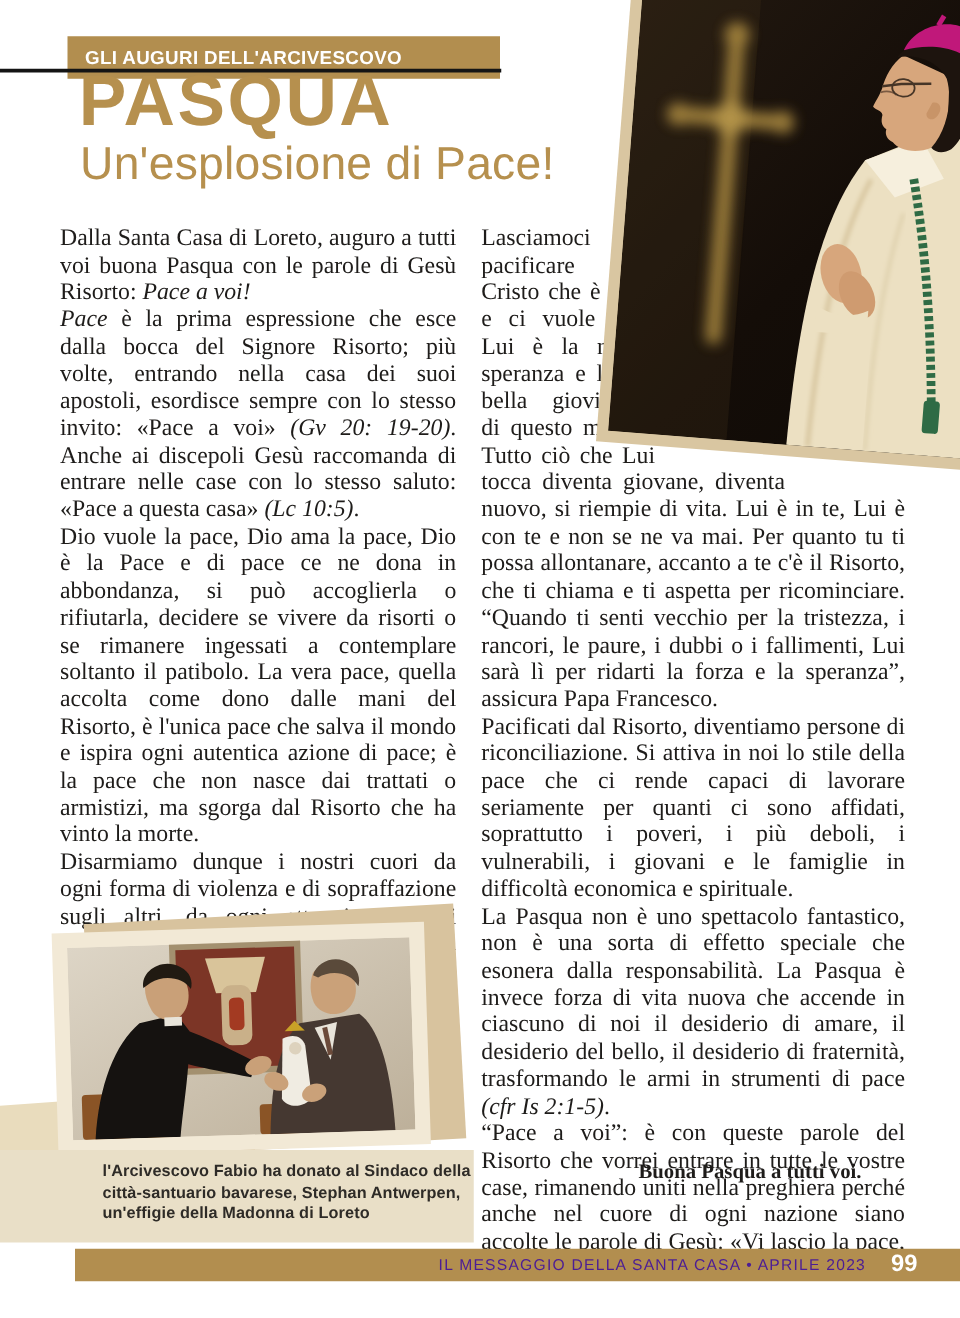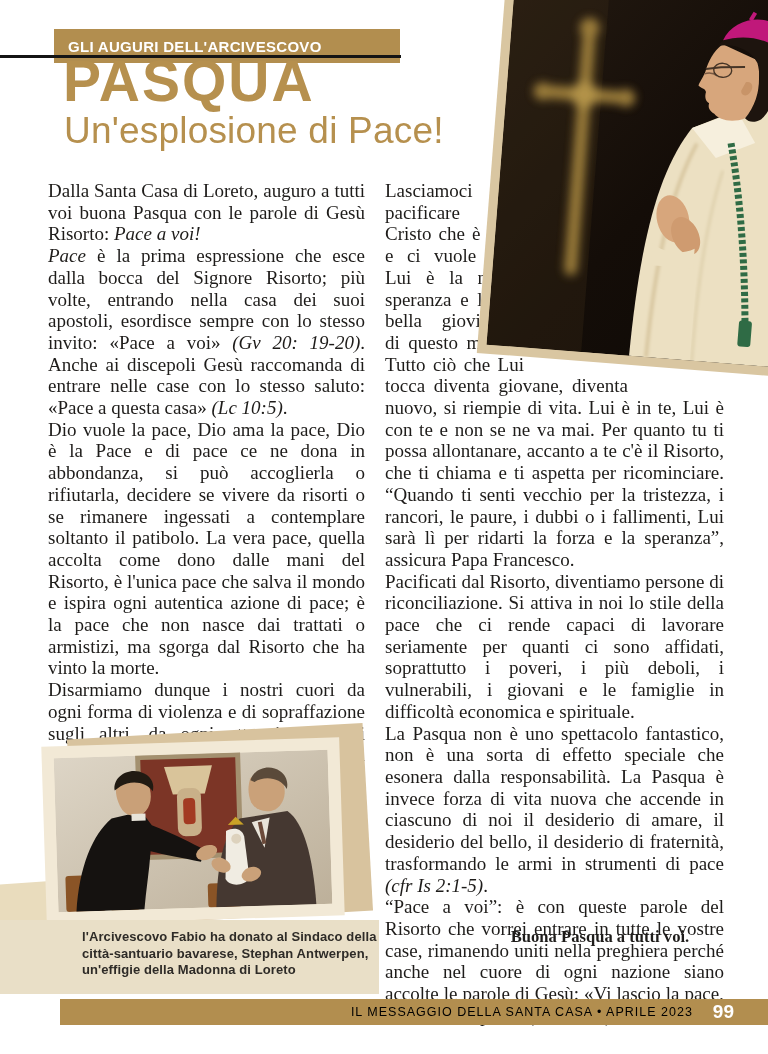--- a/index.html
+++ b/index.html
@@ -104,21 +104,21 @@
     color:#2e2b27;letter-spacing:.1px;
   }
   
   .footer-bar{
     position:absolute;left:60px;top:999px;width:708px;height:26px;
     background:var(--gold);
     display:flex;align-items:center;justify-content:flex-end;
   }
   .footer-bar .mag{
     font-family:"Liberation Sans",sans-serif;
-    font-size:12.5px;letter-spacing:1px;color:#000000;
+    font-size:12.5px;letter-spacing:1px;color:#4c1d95;
   }
   .footer-bar .pagenum{
     font-family:"Liberation Sans",sans-serif;
     font-weight:bold;font-size:19px;color:#ffffff;
     margin-left:20px;margin-right:34px;
   }
 </style>
 </head>
 <body>
 

